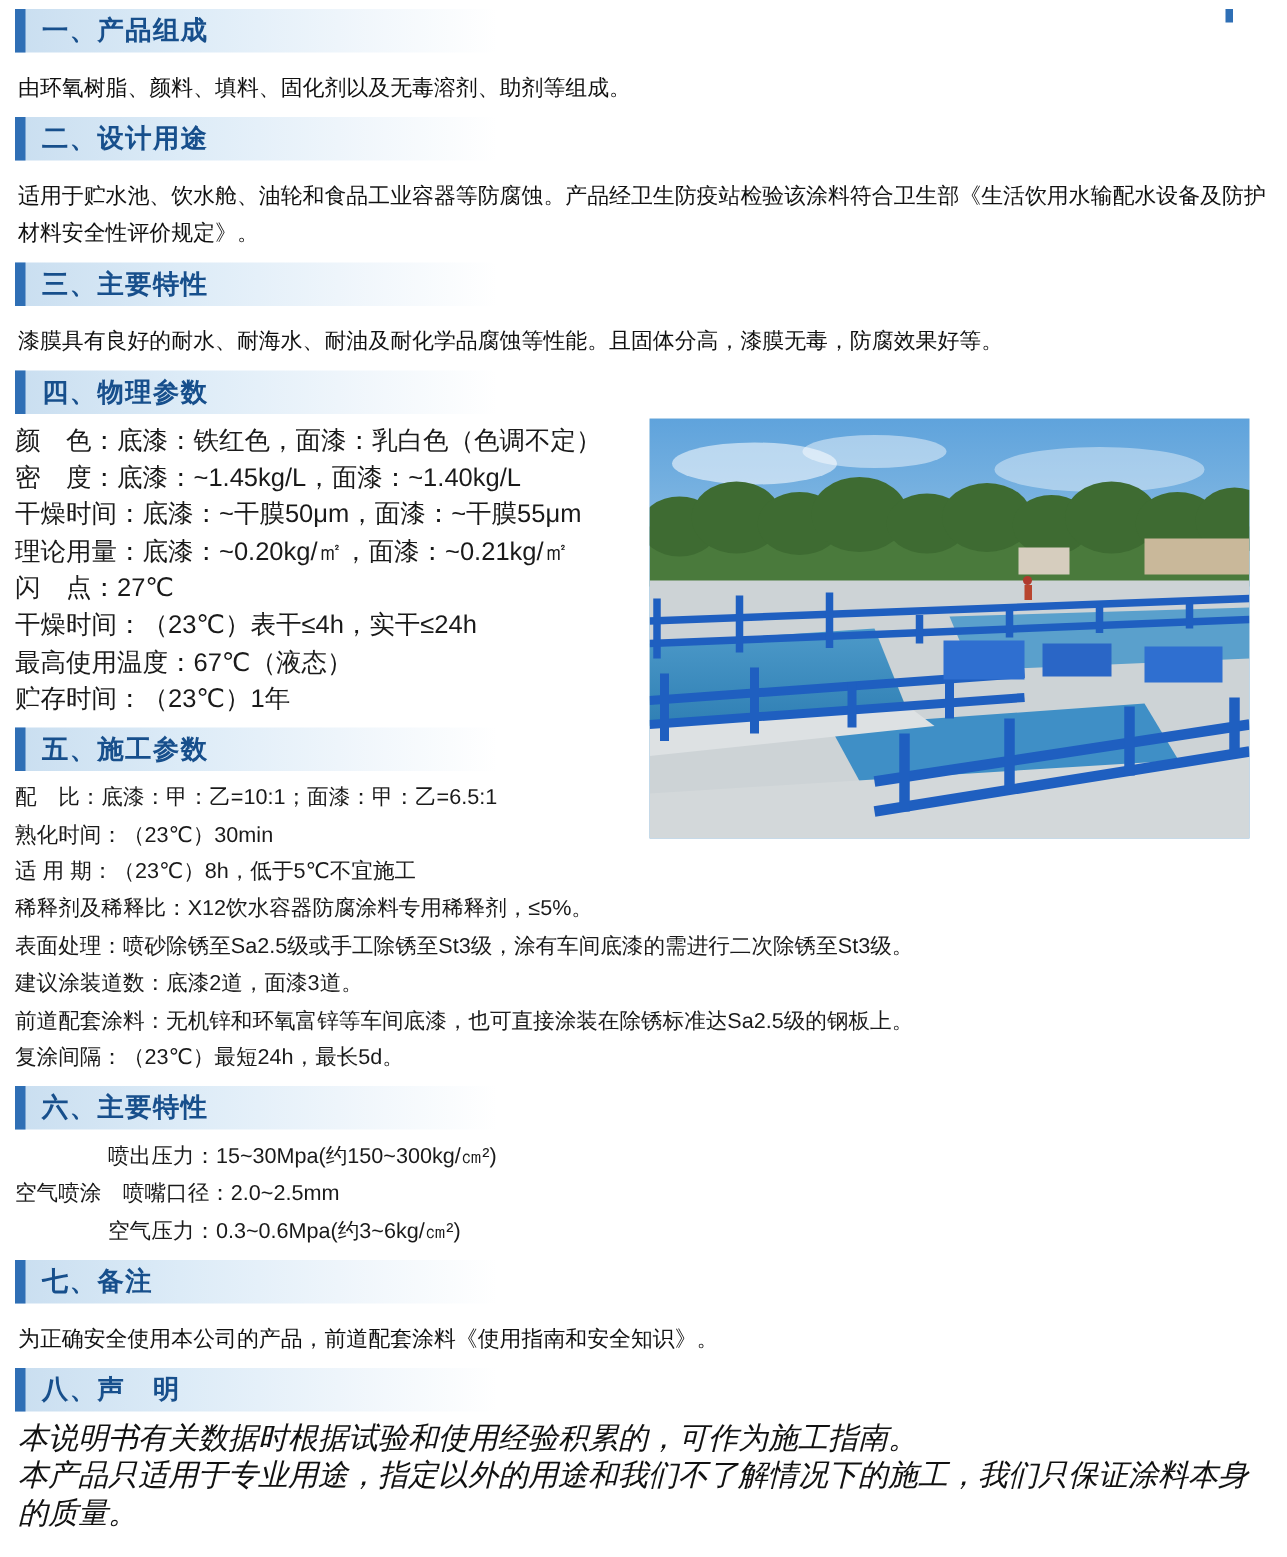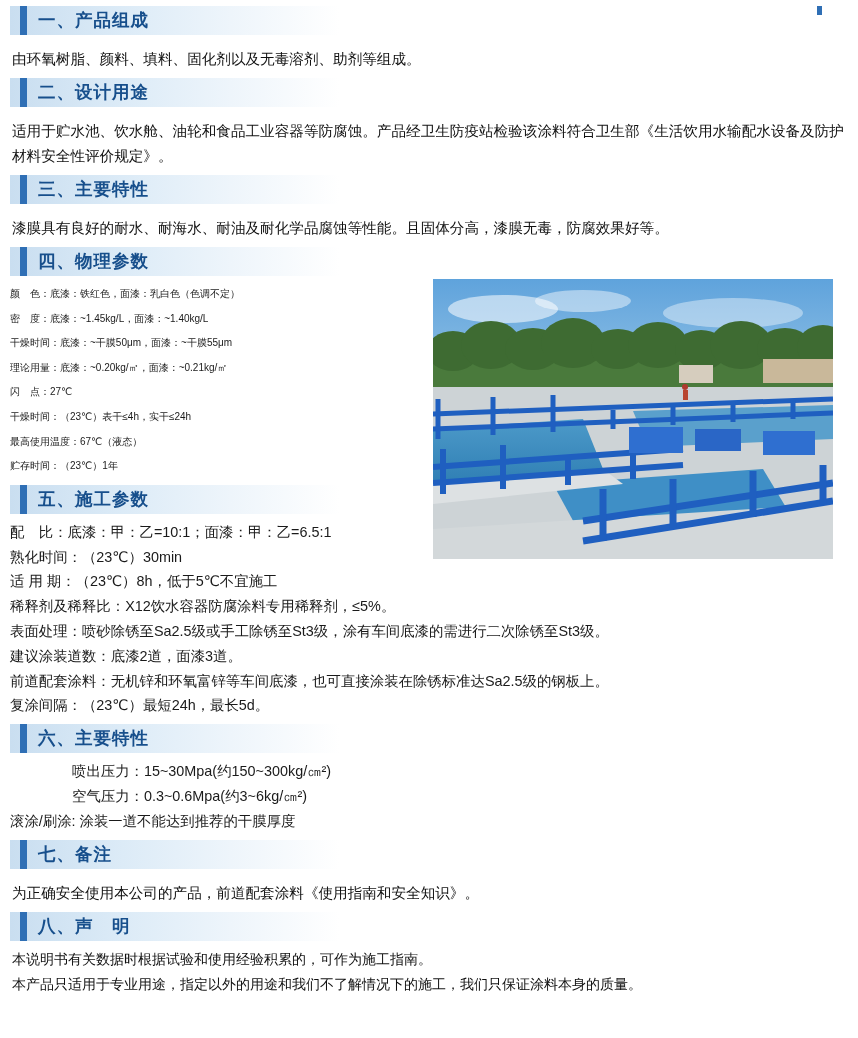--- a/index.html
+++ b/index.html
@@ -34,21 +34,20 @@
 
   
   .section-head {
     position: relative;
     height: 29px;
     margin: 6px 0 6px 0;
     background: linear-gradient(to right, #c9def0 0%, #dcebf7 28%, #eef5fb 55%, #ffffff 82%);
     display: flex;
     align-items: flex-end;
     width: 392px;
-    padding-left: 10px;
   }
   .section-head .bar {
     width: 7px;
     height: 29px;
     background: #2f6fb5;
     margin-right: 11px;
     flex: none;
   }
   .section-head .title {
     font-size: 17.5px;
@@ -79,34 +78,35 @@
     border: 1px solid #ffffff;
     overflow: hidden;
     background: #7fb2d9;
   }
   .photo svg { display: block; }
 
   .specs {
     width: 420px;
   }
   .specs .line {
-    font-size: 10px;
+    font-size: 17px;
     line-height: 24.6px;
     white-space: nowrap;
   }
   .wide-lines .line {
     font-size: 14.4px;
     line-height: 24.8px;
     white-space: nowrap;
   }
   .indent-1 { padding-left: 62px; }
 
   .foot-lines .line {
-    font-size: 14px;
+    font-size: 20px;
     line-height: 25px;
+    font-style: italic;
   }
 </style>
 </head>
 <body>
 
 <div class="page">
 
   <div class="corner-mark"></div>
 
   <div class="section-head">
@@ -245,22 +245,22 @@
     <div class="line">前道配套涂料：无机锌和环氧富锌等车间底漆，也可直接涂装在除锈标准达Sa2.5级的钢板上。</div>
     <div class="line">复涂间隔：（23℃）最短24h，最长5d。</div>
   </div>
 
   <div class="section-head">
     <span class="bar"></span>
     <span class="title">六、主要特性</span>
   </div>
   <div class="wide-lines">
     <div class="line indent-1">喷出压力：15~30Mpa(约150~300kg/㎝²)</div>
+    <div class="line">空气喷涂　喷嘴口径：2.0~2.5mm</div>
     <div class="line indent-1">空气压力：0.3~0.6Mpa(约3~6kg/㎝²)</div>
-    <div class="line">滚涂/刷涂: 涂装一道不能达到推荐的干膜厚度</div>
   </div>
 
   <div class="section-head">
     <span class="bar"></span>
     <span class="title">七、备注</span>
   </div>
   <div class="para-block">
     <p class="body-text">为正确安全使用本公司的产品，前道配套涂料《使用指南和安全知识》。</p>
   </div>
 

